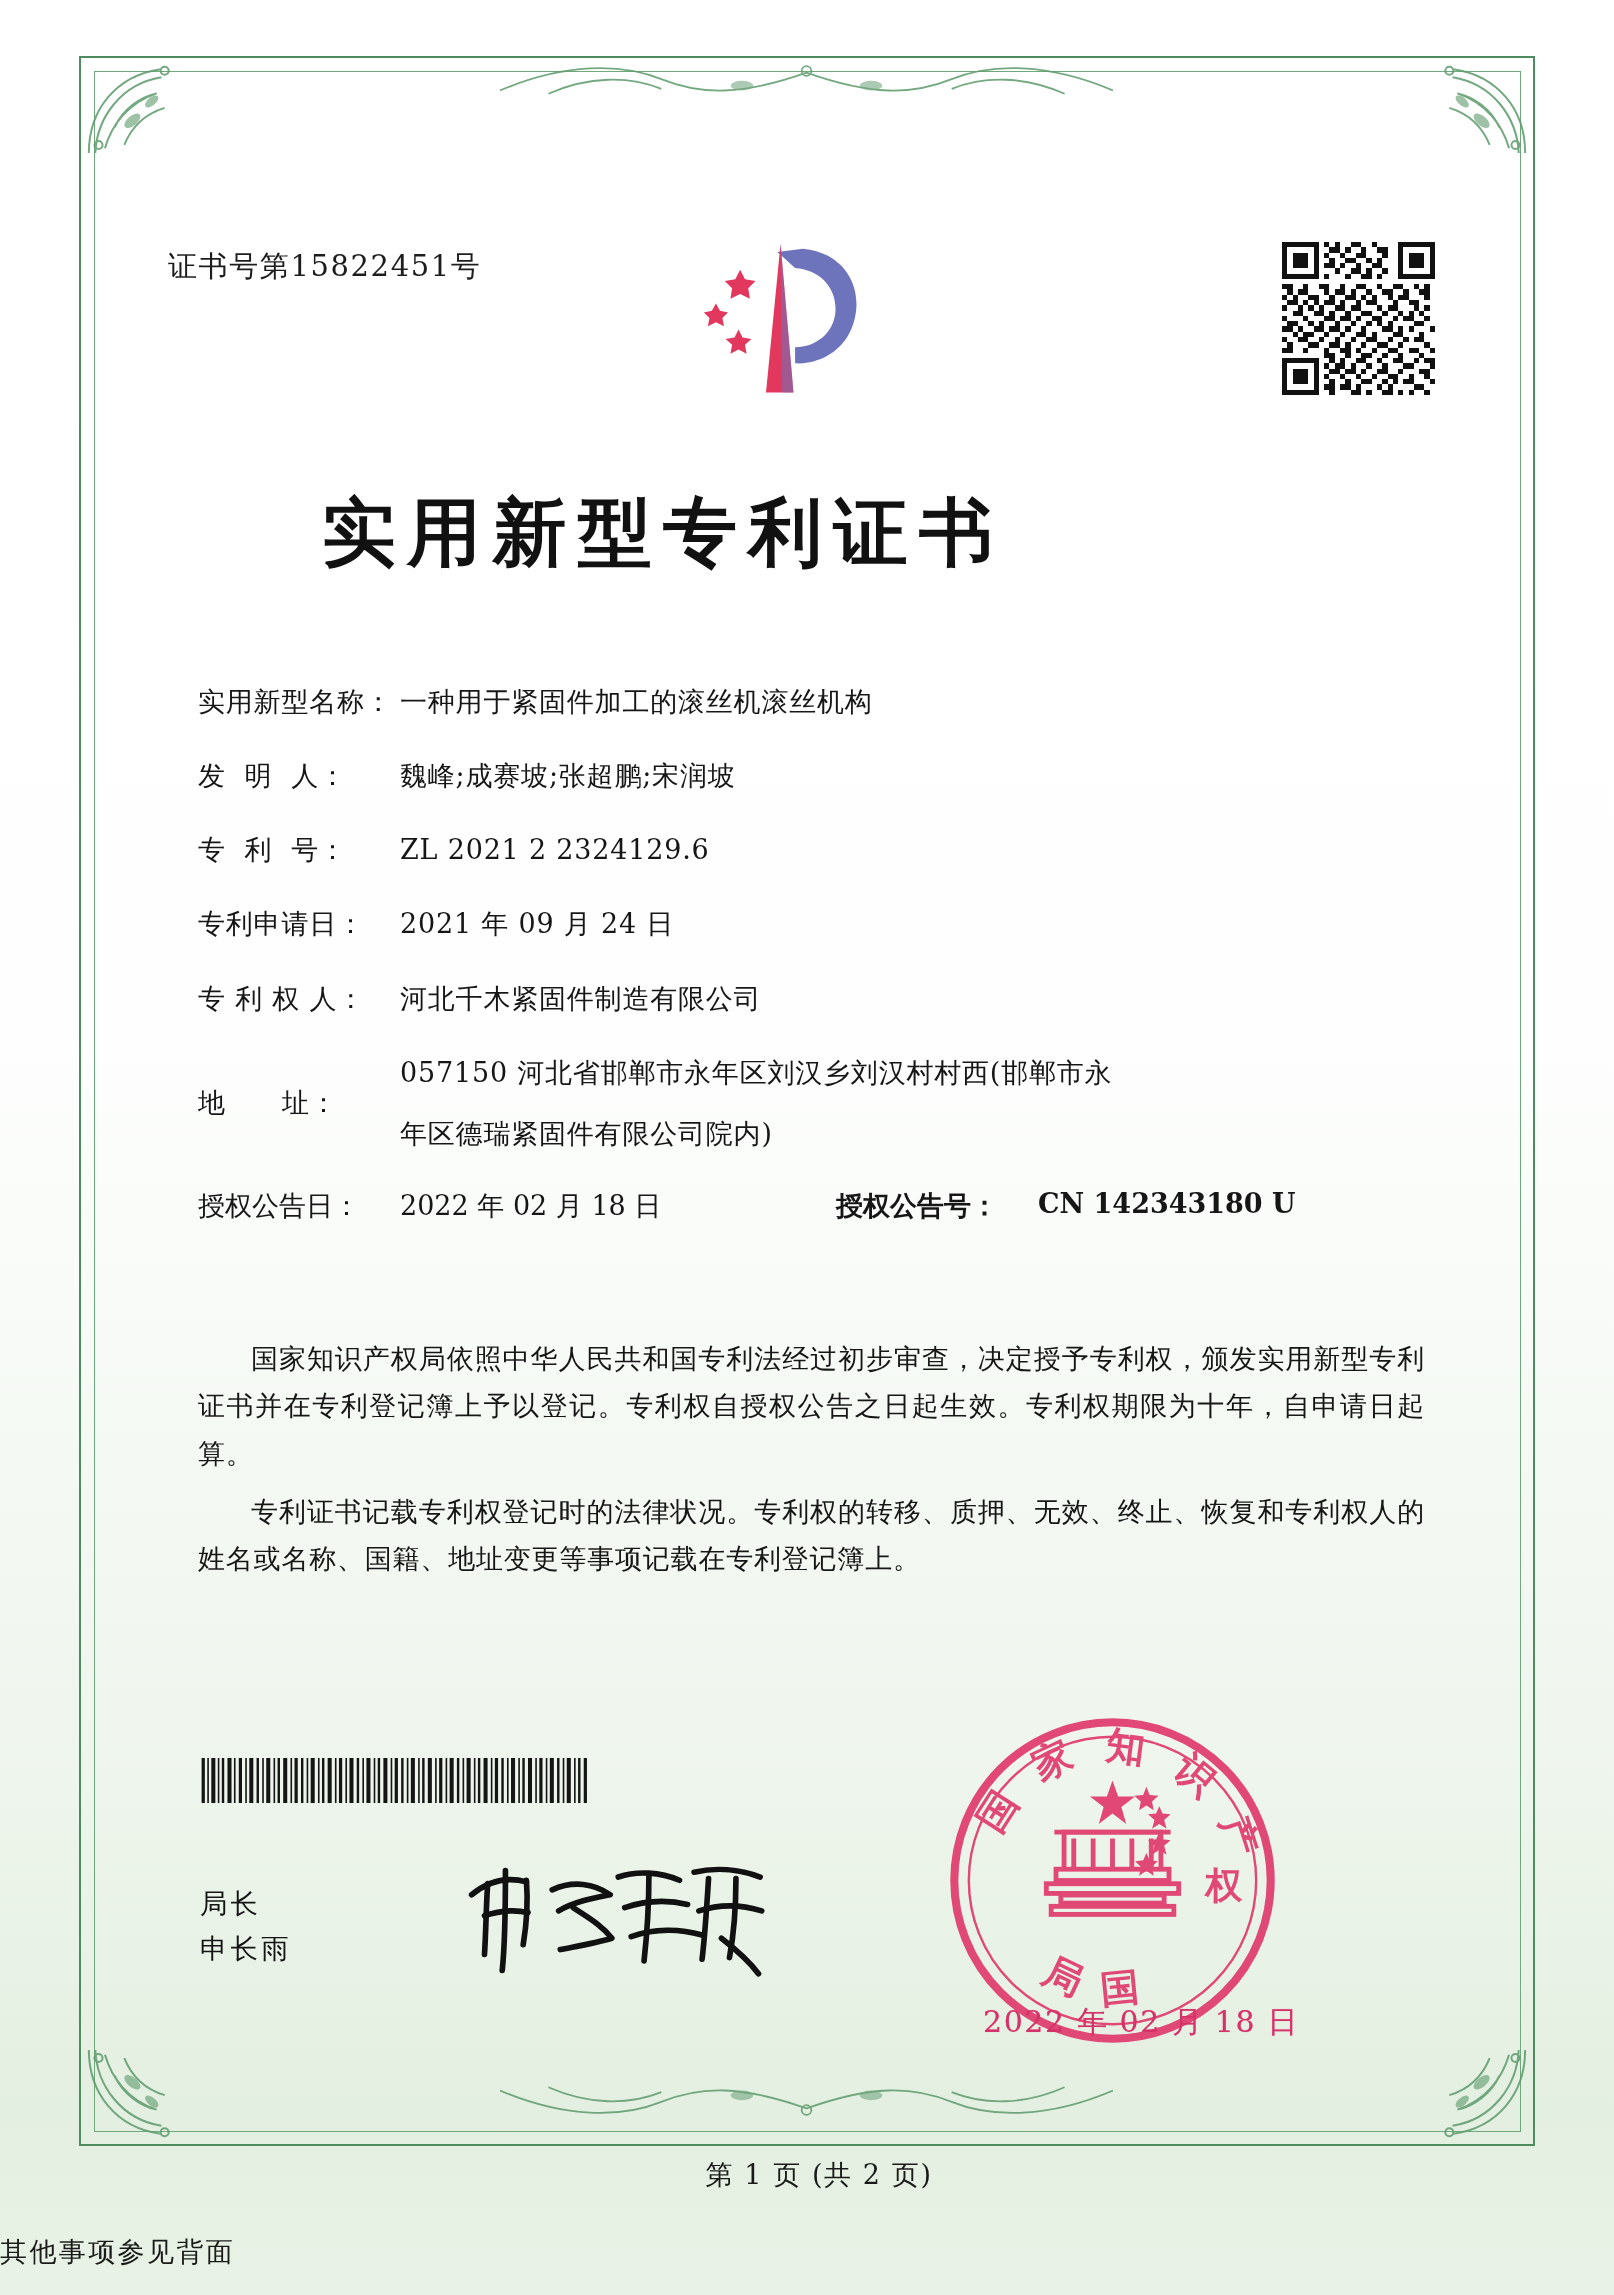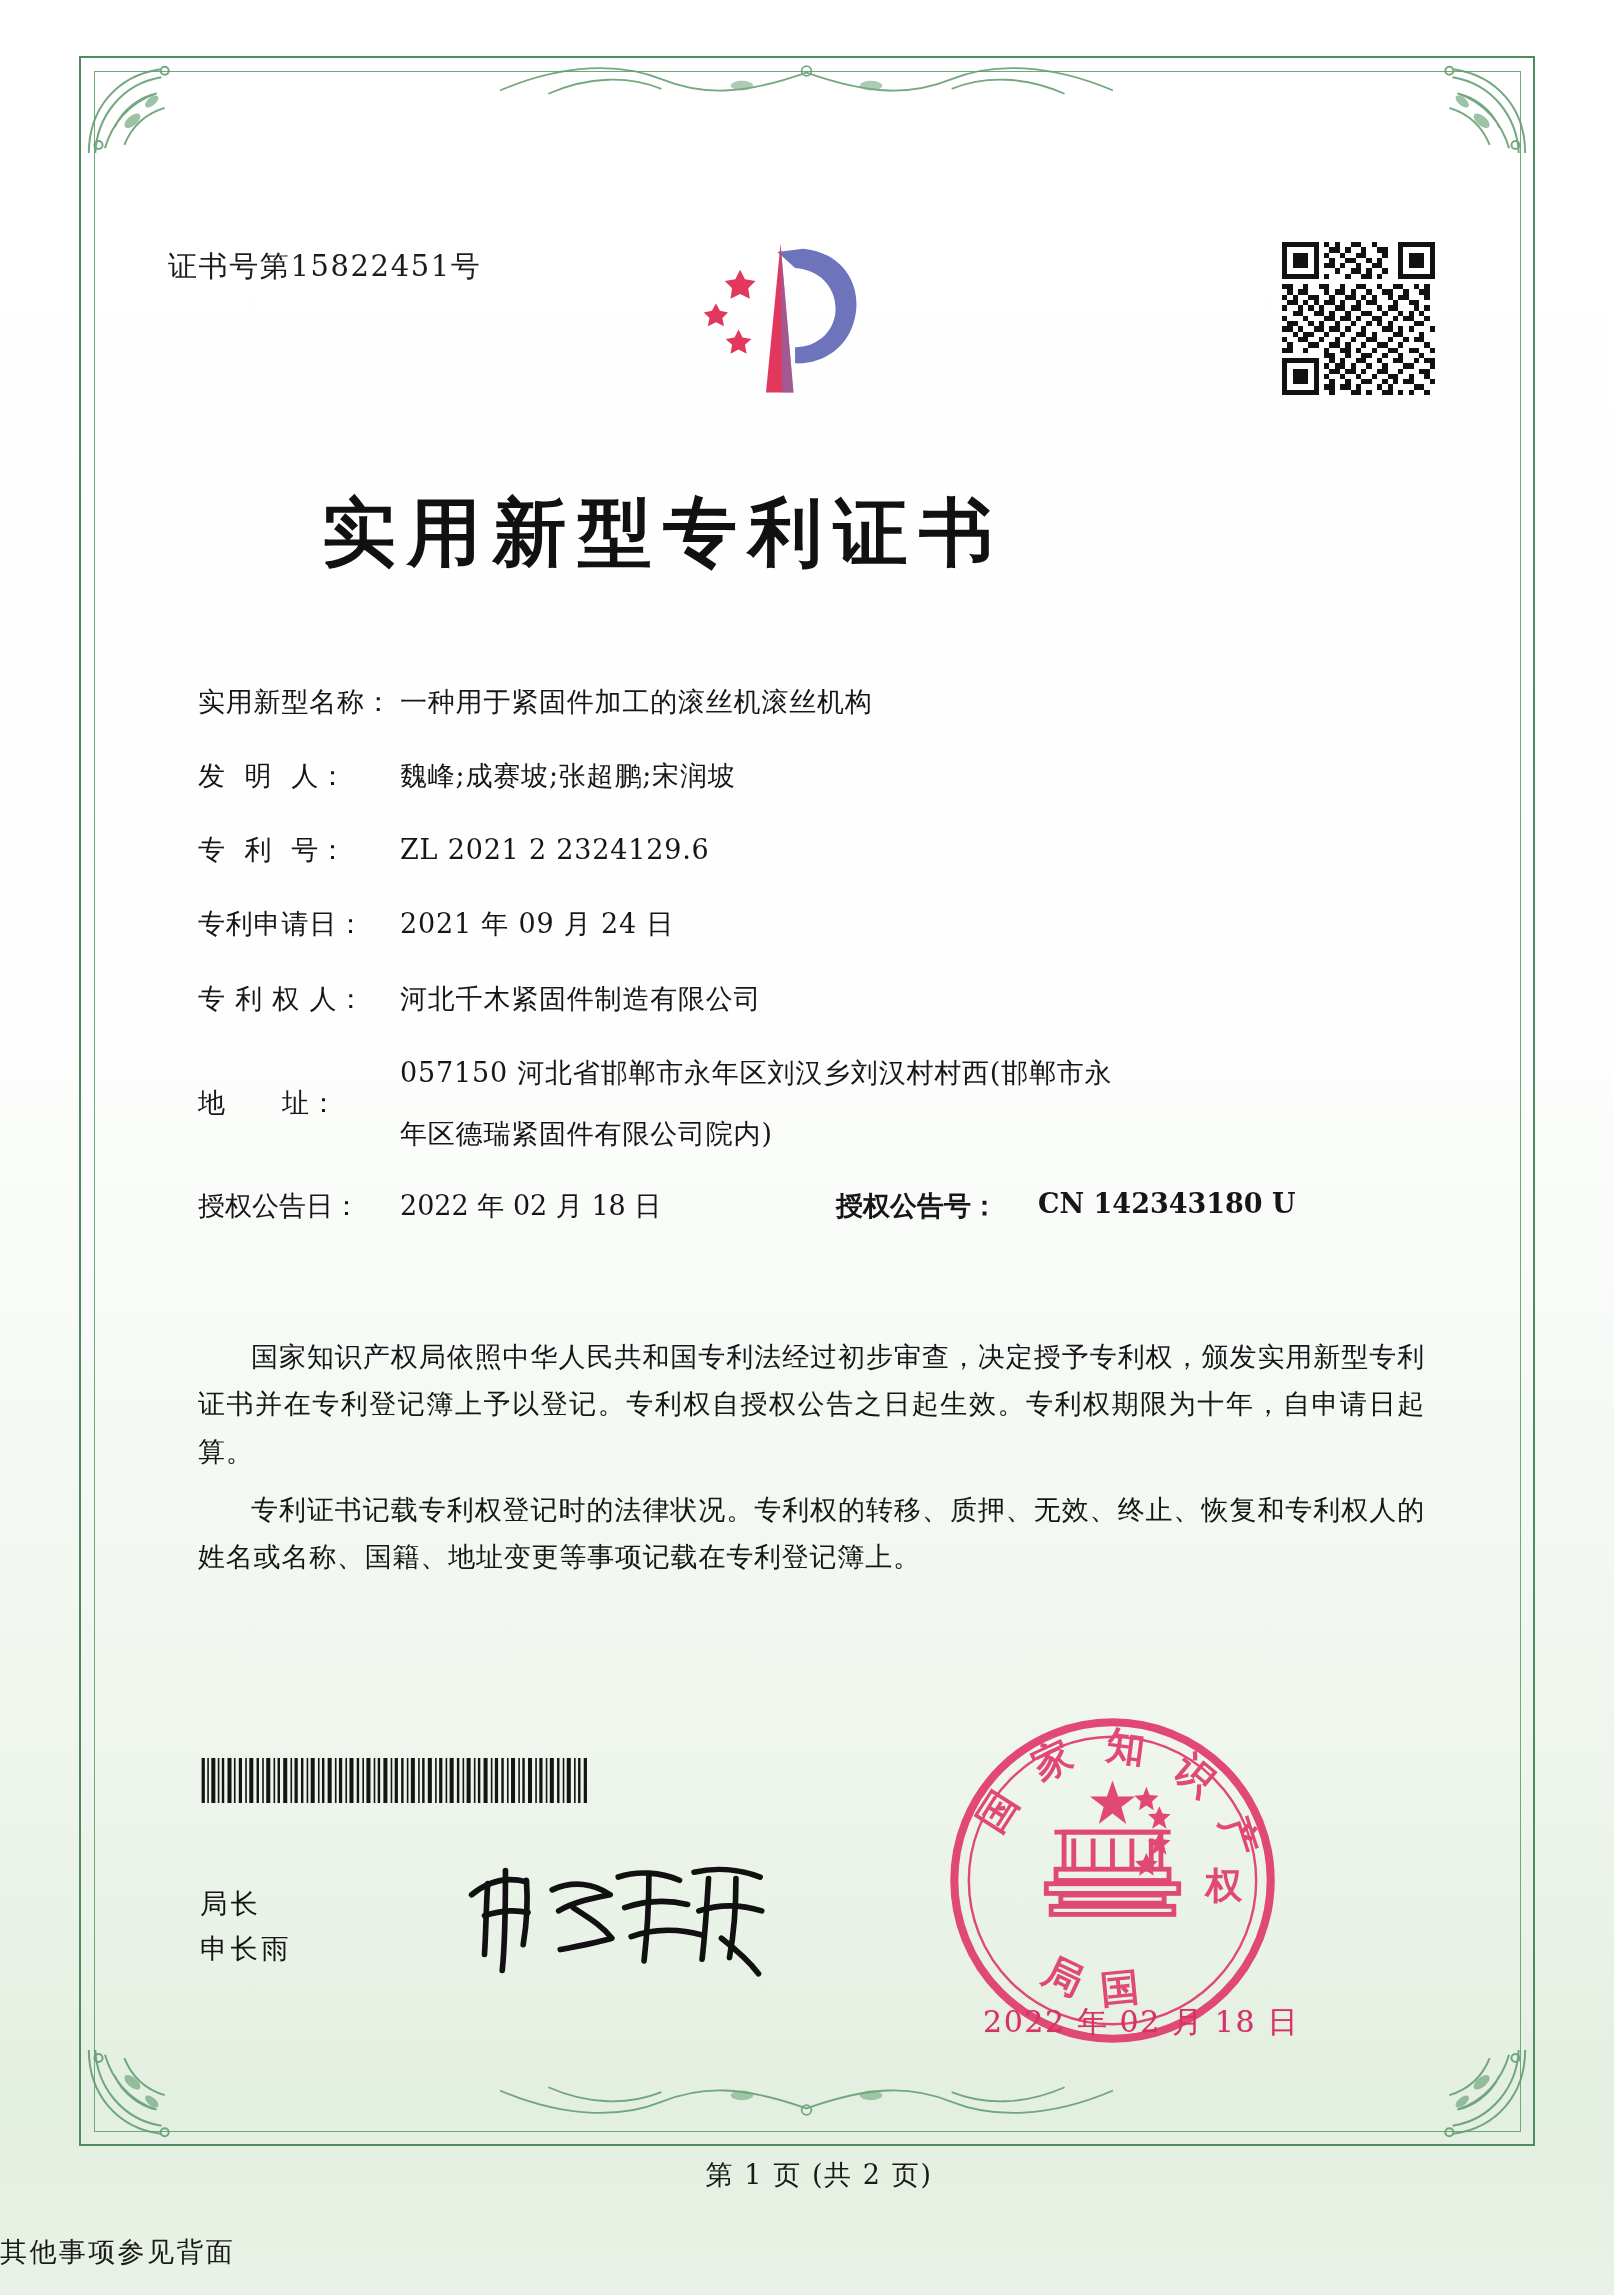--- a/index.html
+++ b/index.html
@@ -150,21 +150,21 @@
 
   
   .paragraphs {
     position: absolute;
     left: 198px;
     top: 1336px;
     width: 1227px;
     font-size: 27px;
     line-height: 1.75;
     color: #161616;
-    font-family: Liberation Mono, monospace;
+    font-family: Liberation Sans, sans-serif;
     letter-spacing: 0.8px;
   }
   .paragraphs p {
     margin: 0 0 11.3px 0;
     text-indent: 53px;
     text-align: justify;
   }
 
   
   .barcode {

